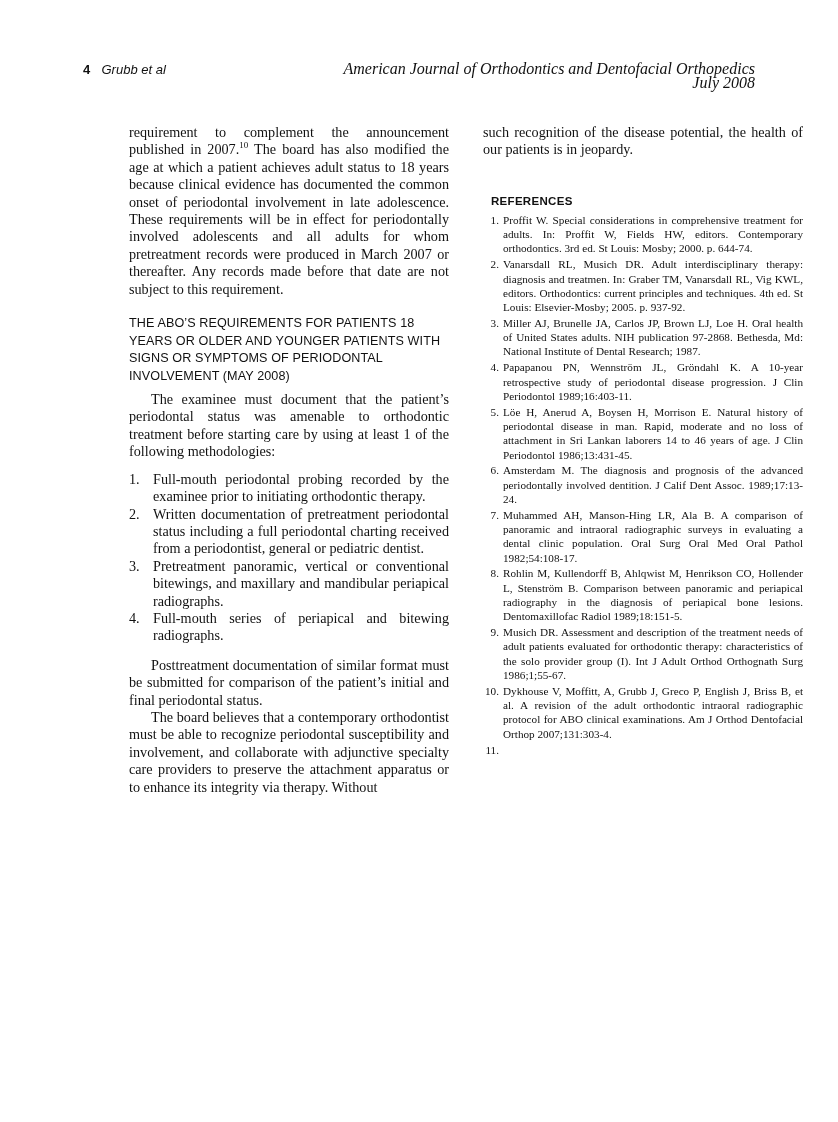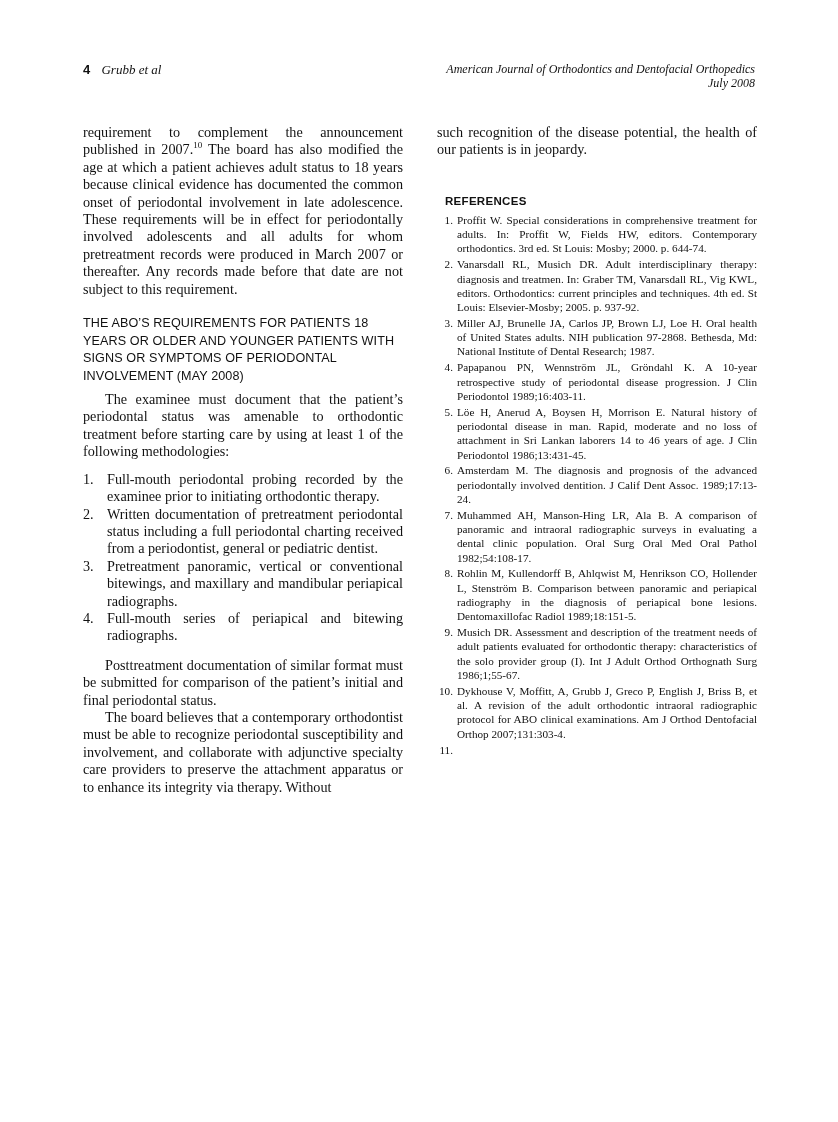--- a/index.html
+++ b/index.html
@@ -1,24 +1,24 @@
 <!DOCTYPE html>
 <html><head>
 <meta charset="utf-8">
 <style>
   html, body { margin: 0; padding: 0; background: #ffffff; }
   body { width: 838px; height: 1122px; position: relative; overflow: hidden; color: #111; }
 
   .running-head { position: absolute; left: 83px; top: 62px; width: 672px; height: 34px; }
   .rh-left { position: absolute; left: 0; top: 0; font-size: 13px; }
   .rh-pagenum { font-family: "Liberation Sans", sans-serif; font-weight: bold; font-size: 13px; margin-right: 8px; }
-  .rh-author { font-family: Liberation Serif, serif; font-style: italic; font-size: 13px; }
-  .rh-right { position: absolute; right: 0; top: 0; text-align: right; font-family: "Liberation Serif", serif; font-style: italic; font-size: 12px; line-height: 14px; }
+  .rh-author { font-family: Liberation Sans, sans-serif; font-style: italic; font-size: 13px; }
+  .rh-right { position: absolute; right: 0; top: 0; text-align: right; font-family: "Liberation Serif", serif; font-style: italic; font-size: 16px; line-height: 14px; }
 
-  .col { position: absolute; top: 124px; }
+  .col { position: absolute; top: 124px; margin-left: 46px; }
   .col-left { left: 83px; width: 320px; }
   .col-right { left: 437px; width: 320px; }
 
   .body-text { font-family: "Liberation Serif", serif; font-size: 14.2px; line-height: 17.4px; text-align: justify; margin: 0; }
   .indent { text-indent: 22px; }
   .section-heading { font-family: "Liberation Sans", sans-serif; font-weight: normal; font-size: 12.6px; line-height: 17.5px; margin: 17px 0 6px 0; letter-spacing: 0.1px; }
 
   .numbered-list { list-style: none; margin: 10px 0 0 0; padding: 0; }
   .numbered-list li { position: relative; padding-left: 24px; font-family: "Liberation Serif", serif; font-size: 14.2px; line-height: 17.4px; text-align: justify; }
   .numbered-list li .num { position: absolute; left: 0; top: 0; }

